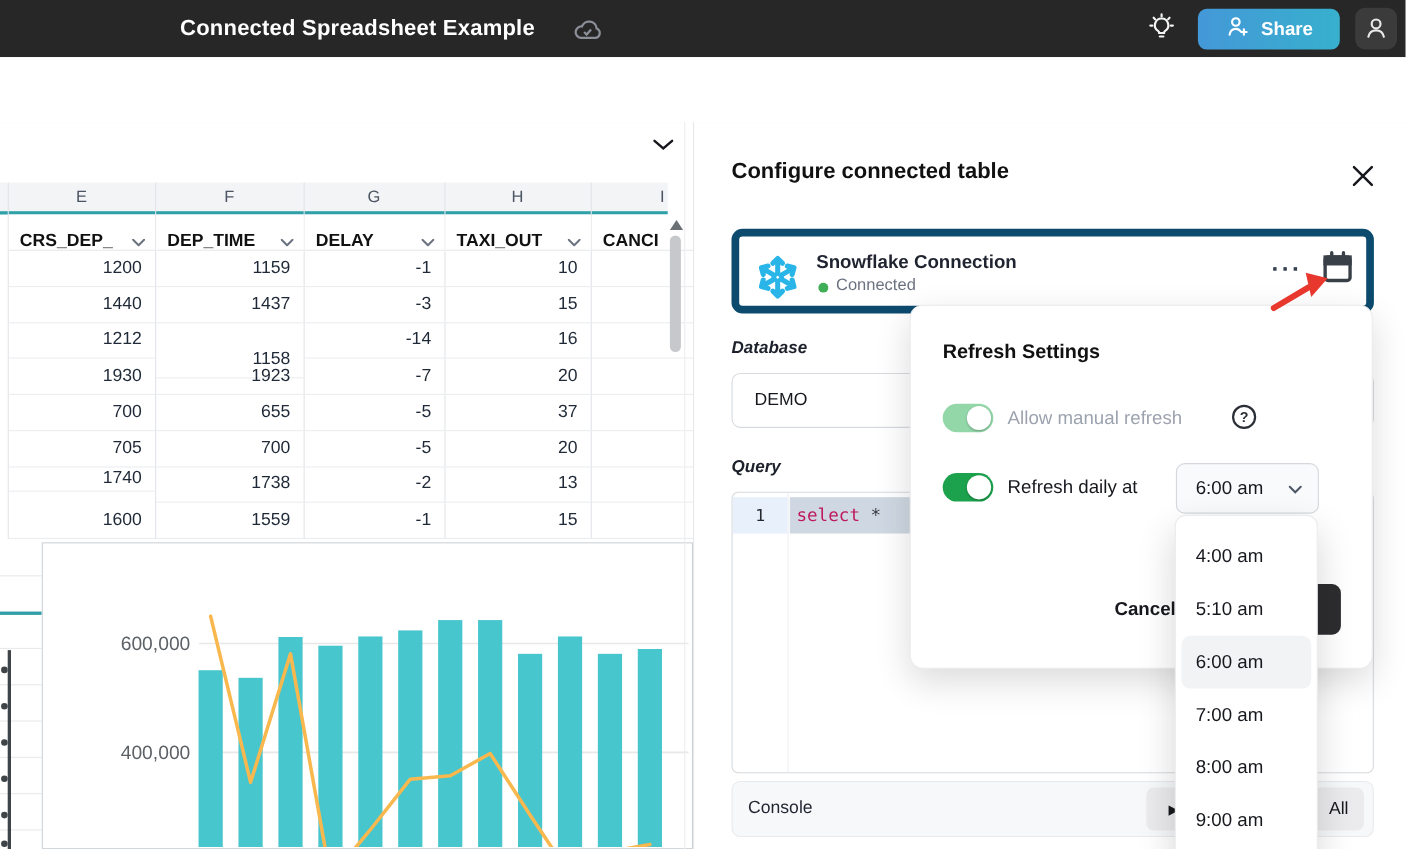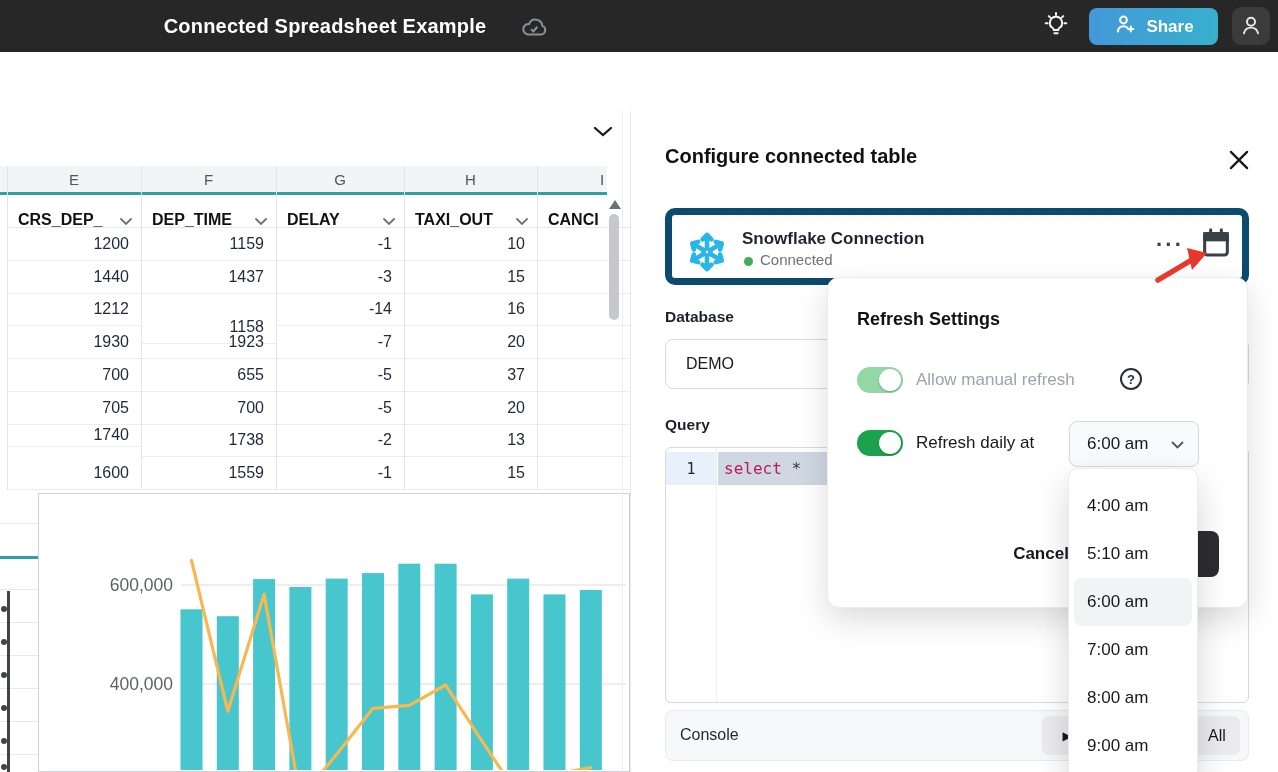--- a/index.html
+++ b/index.html
@@ -55,21 +55,21 @@
   #panel-title{position:absolute;left:34px;top:34px;font-size:20px;font-weight:700;color:#111;}
   #panel-close{position:absolute;left:596px;top:38px;width:24px;height:24px;}
   #conn-card{position:absolute;left:34px;top:97px;width:584px;height:77px;border:7px solid #0c4a6e;border-radius:10px;box-sizing:border-box;background:#fff;}
   #conn-name{position:absolute;left:70px;top:14px;font-size:17px;font-weight:700;color:#1f2430;}
   #conn-dot{position:absolute;left:72px;top:42px;width:9px;height:9px;border-radius:50%;background:#3fae57;}
   #conn-status{position:absolute;left:88px;top:36px;font-size:15px;color:#6b7280;}
   #conn-more{position:absolute;left:478px;top:14px;width:40px;height:32px;letter-spacing:2px;font-size:22px;font-weight:700;color:#374151;
              display:flex;align-items:center;justify-content:center;background:none;border:none;cursor:pointer;}
   #conn-schedule{position:absolute;left:524px;top:8px;width:40px;height:42px;background:none;border:none;cursor:pointer;
                  display:flex;align-items:center;justify-content:center;}
-  .field-label{position:absolute;left:34px;font-size:15.5px;font-weight:700;color:#1c212b;}
+  .field-label{position:absolute;left:34px;font-size:15.5px;font-weight:700;color:#1c212b;font-style:italic;}
   #db-input{position:absolute;left:34px;top:228px;width:584px;height:50px;border:1px solid #d6dade;border-radius:8px;
             box-sizing:border-box;background:#fff;display:flex;align-items:center;padding-left:20px;font-size:16px;color:#16181d;}
   #editor{position:absolute;left:34px;top:336px;width:584px;height:256px;border:1px solid #d6dade;border-radius:6px;
           box-sizing:border-box;background:#fff;overflow:hidden;font-family:"DejaVu Sans Mono","Liberation Mono",monospace;}
   #gutter-line{position:absolute;left:0;top:4px;width:50px;height:33px;background:#e7f0fb;display:flex;align-items:center;justify-content:center;
                font-size:15px;color:#24292f;}
   #gutter-border{position:absolute;left:50px;top:0;width:1px;height:254px;background:#eef0f3;}
   #code-selection{position:absolute;left:52px;top:4px;width:110px;height:33px;background:#cfd8e2;}
   #code-line{position:absolute;left:58px;top:4px;height:33px;display:flex;align-items:center;font-size:16px;}
   #console-bar{position:absolute;left:34px;top:599px;width:584px;height:51px;background:#f7f8fa;border:1px solid #e8eaec;

